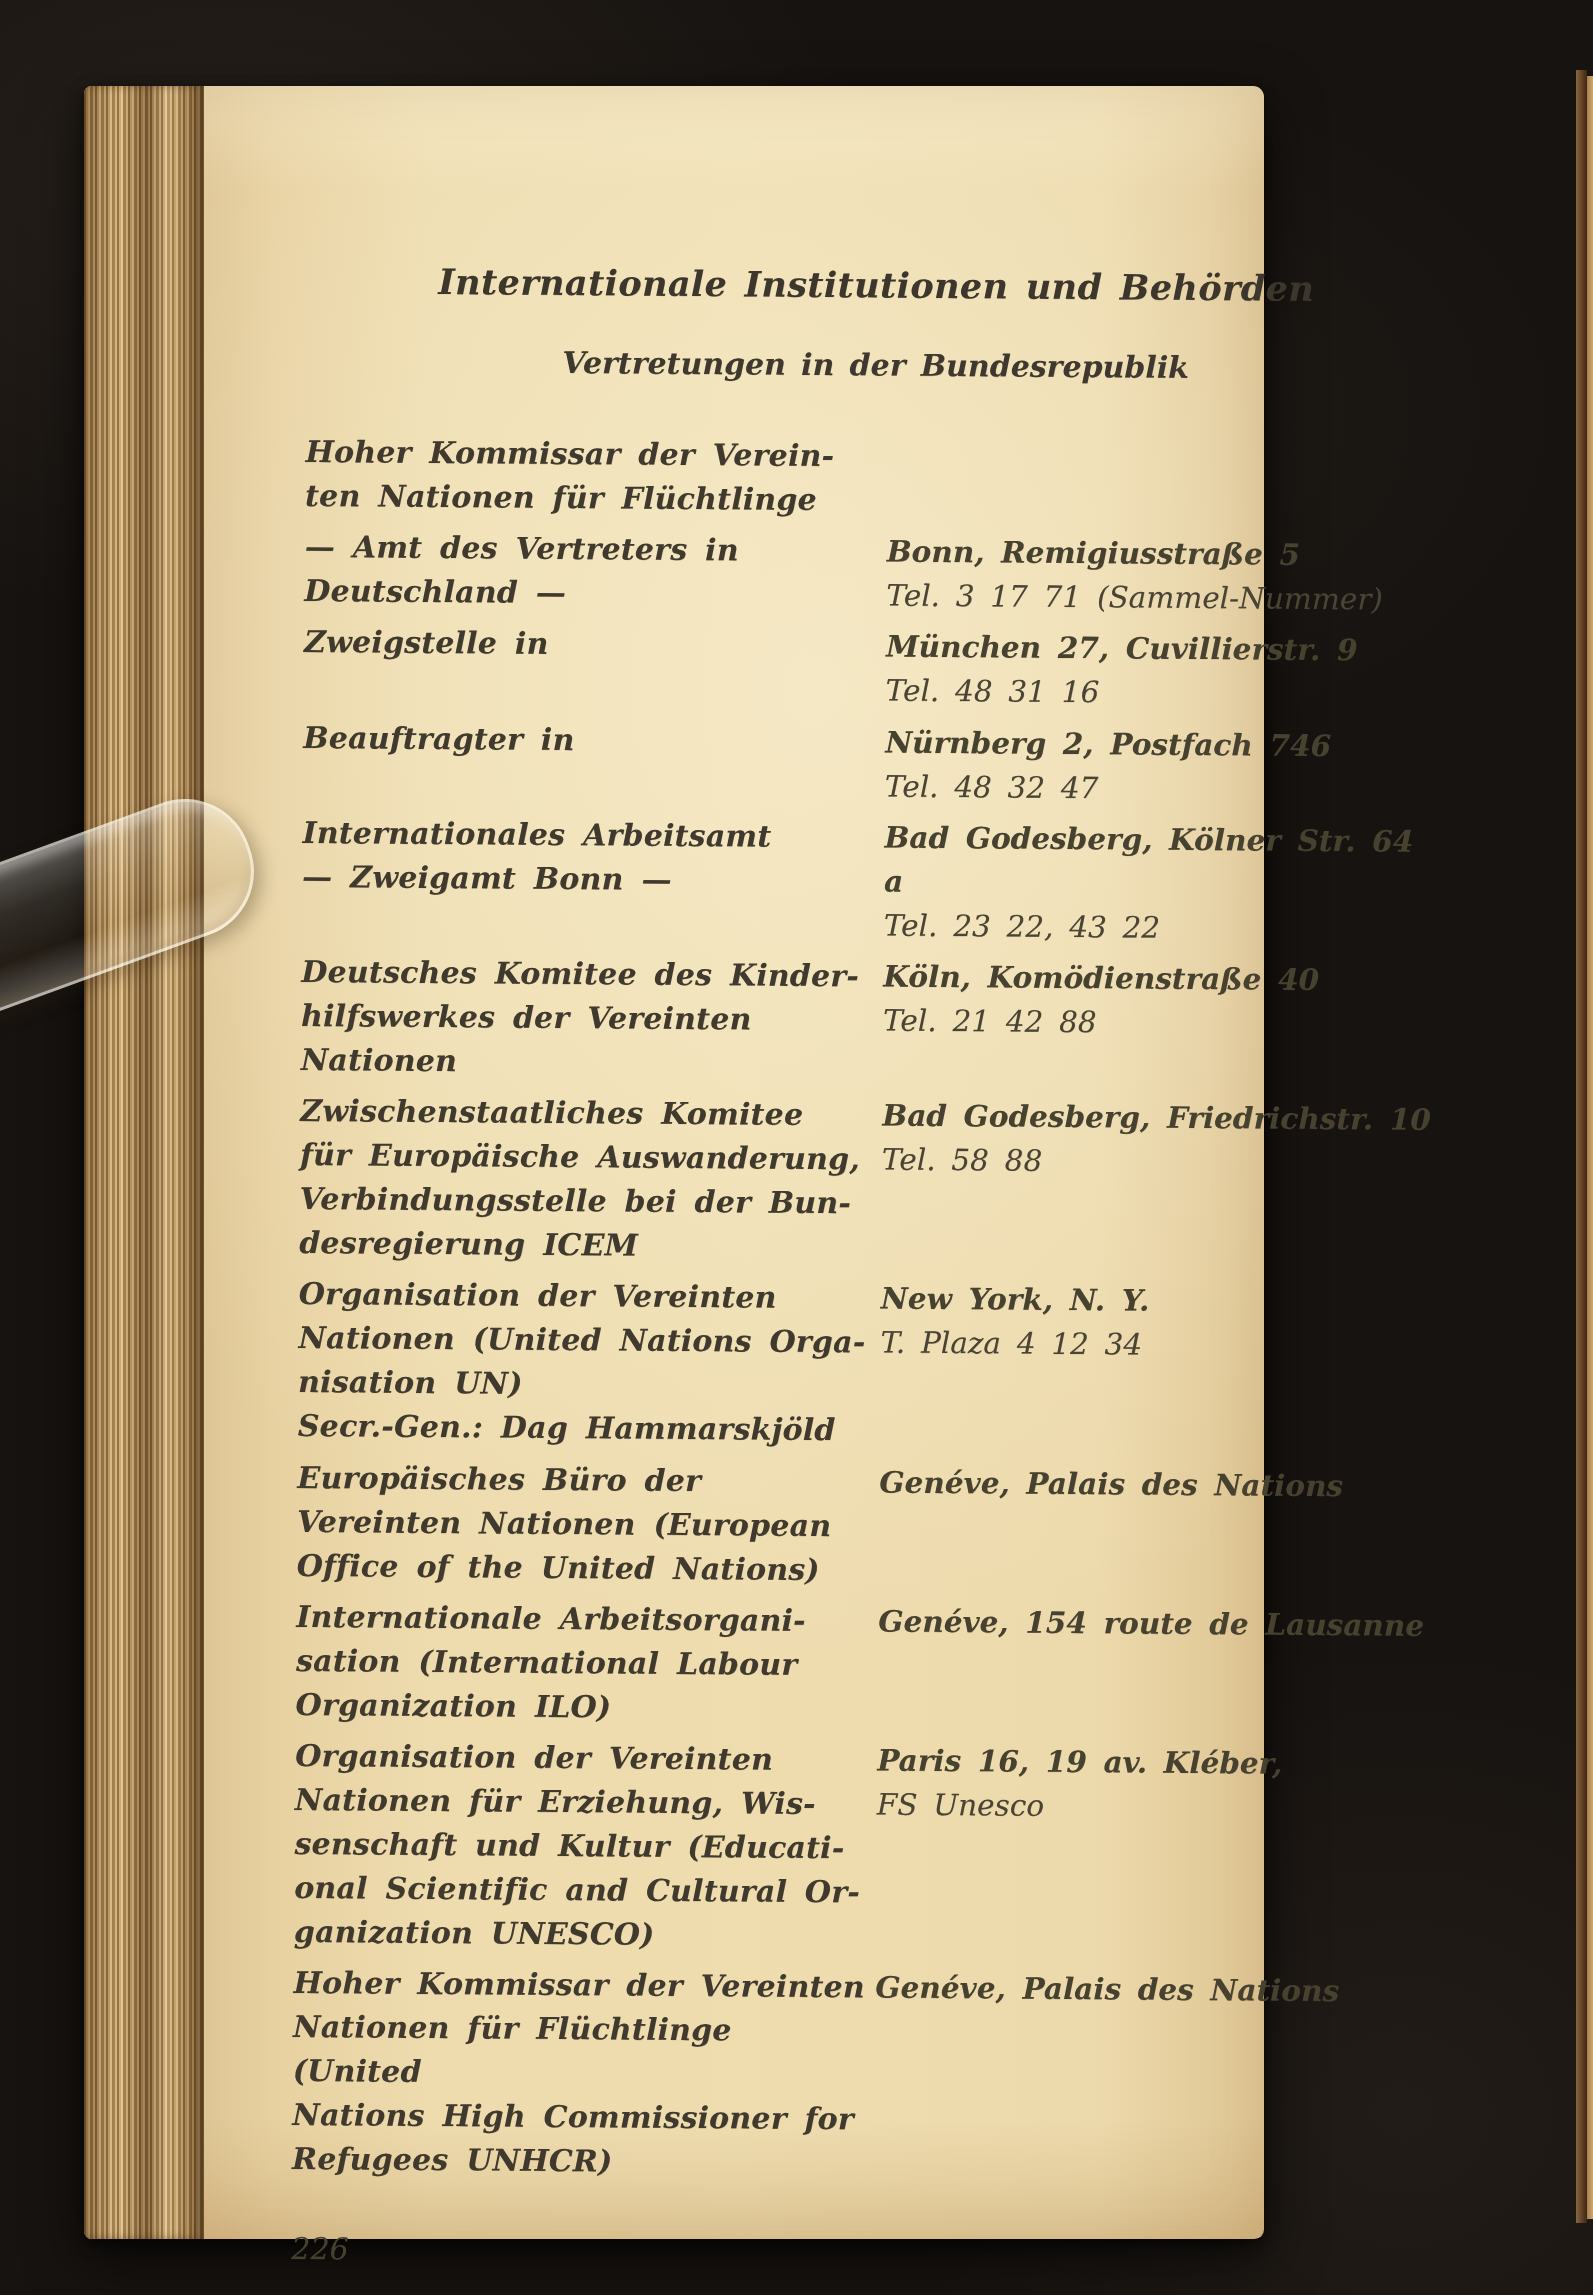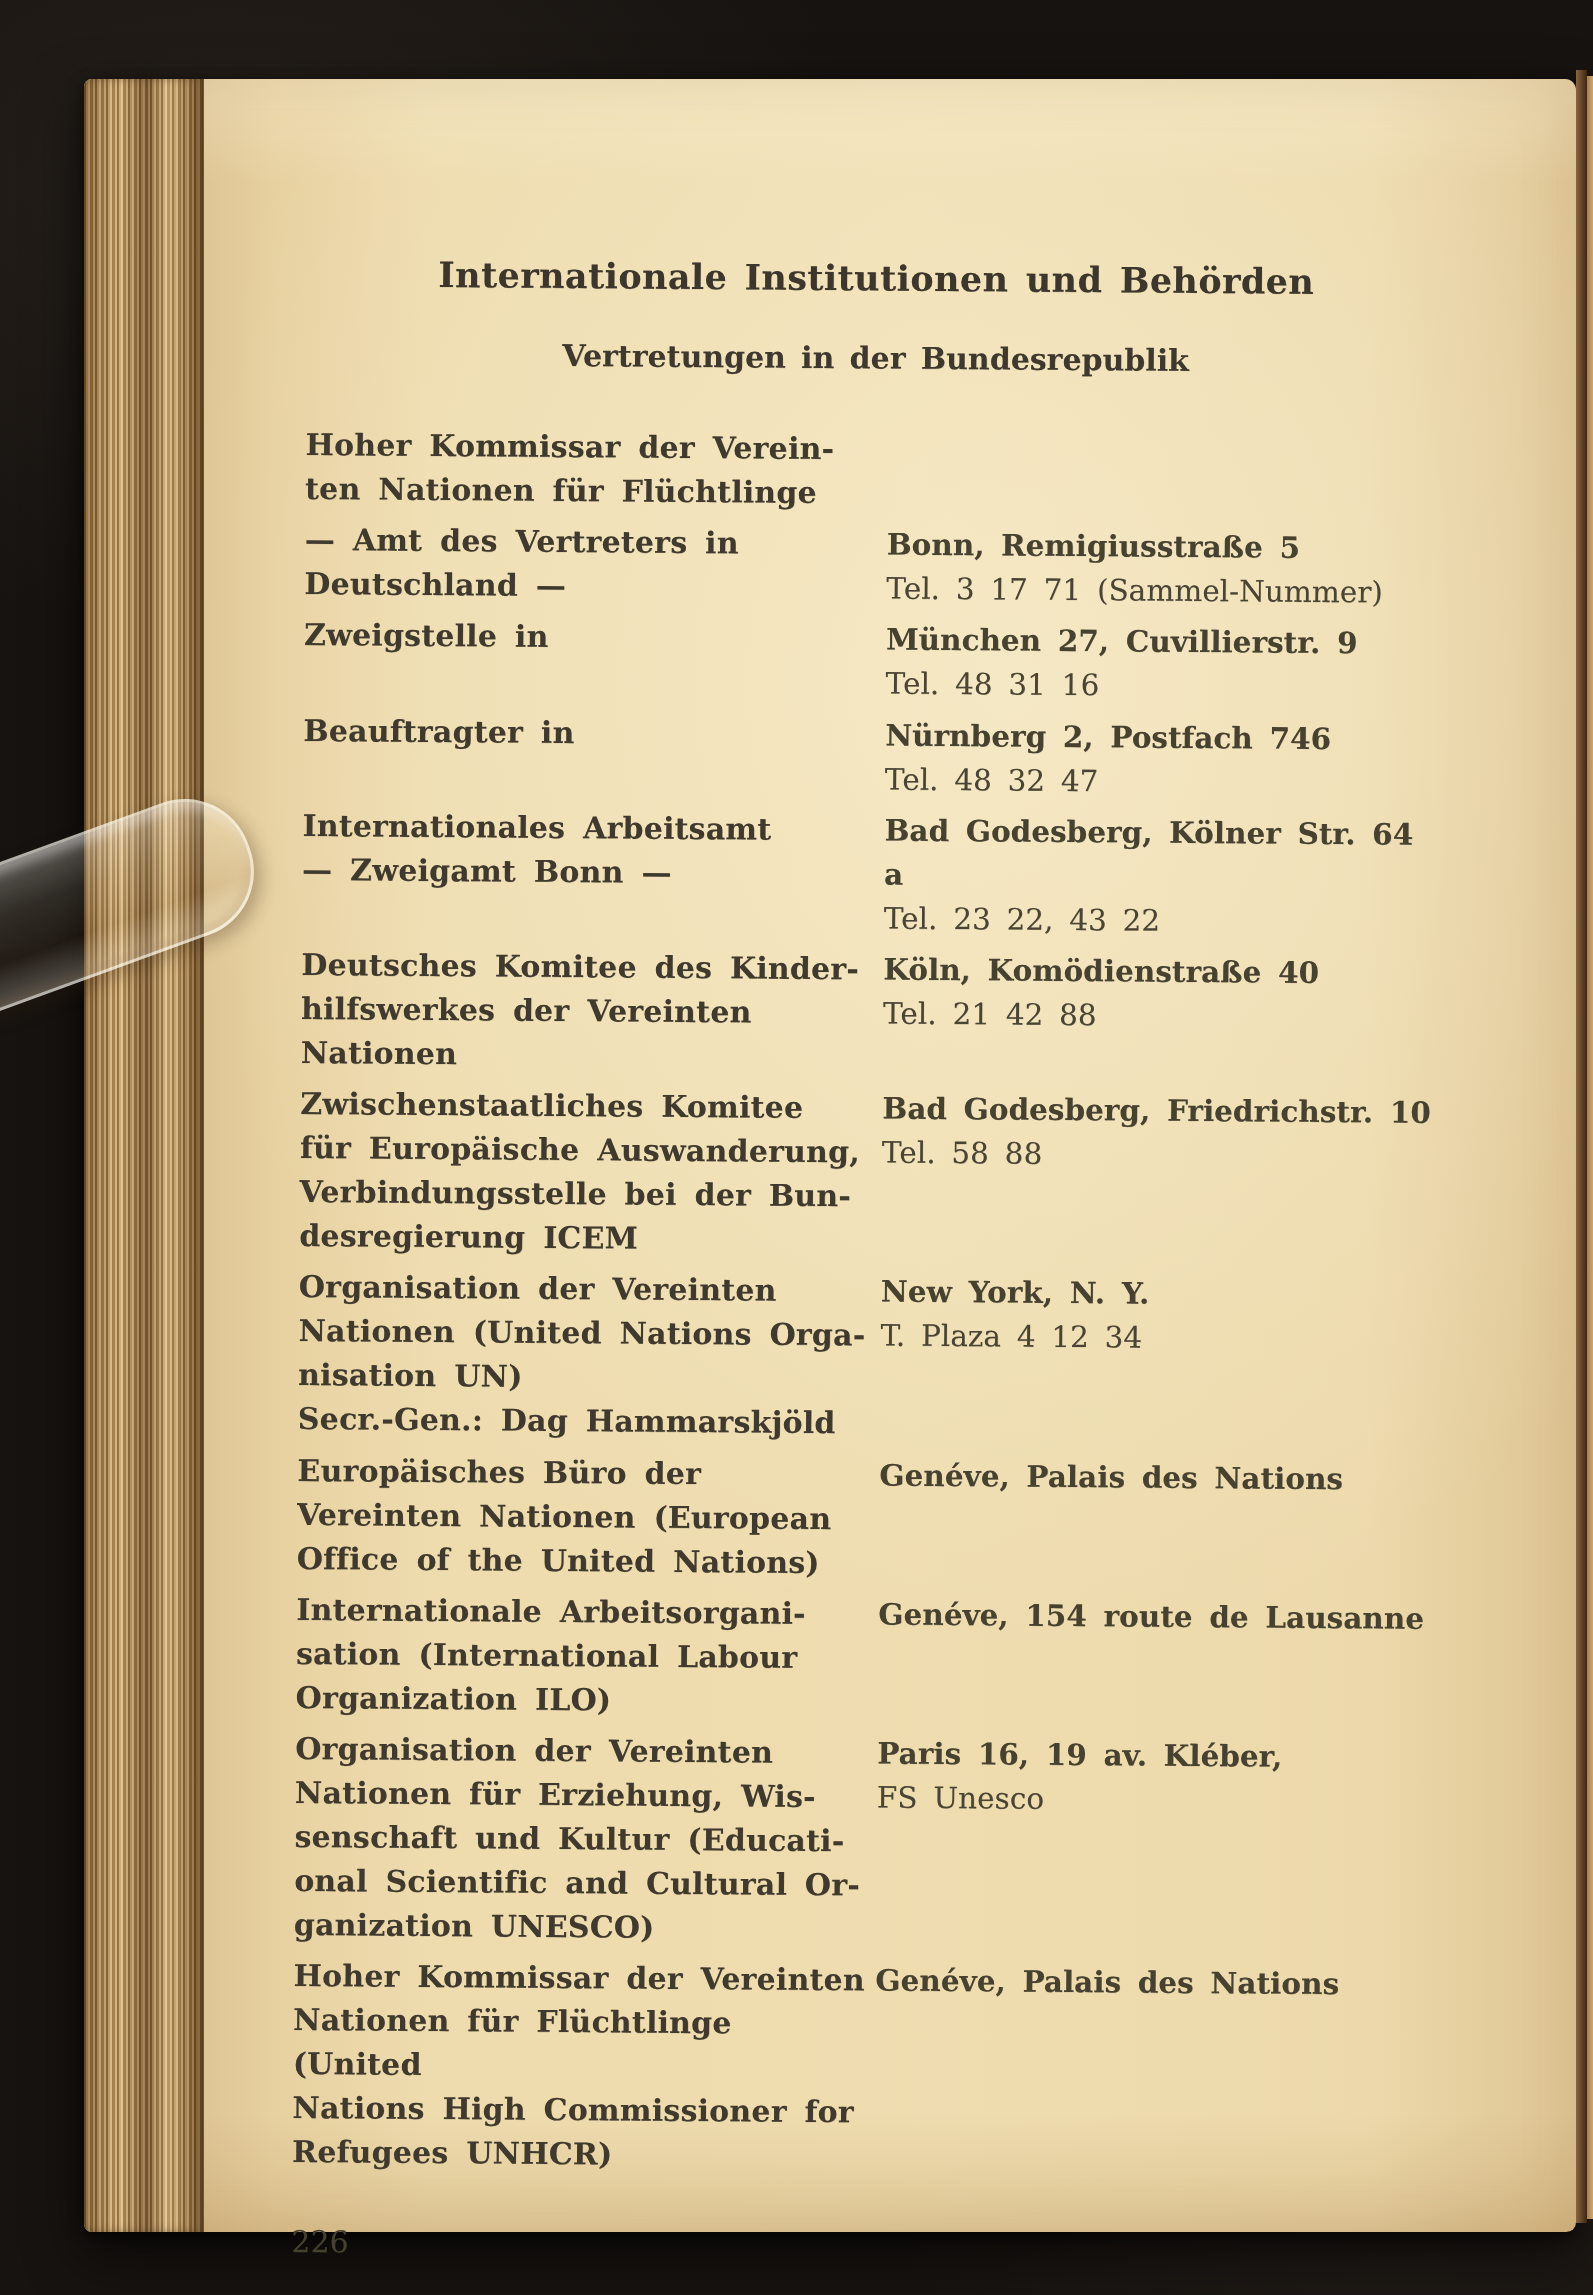--- a/index.html
+++ b/index.html
@@ -7,32 +7,33 @@
     position:relative;width:1594px;height:2295px;overflow:hidden;
     font-family:"DejaVu Serif","Liberation Serif",serif;
     background-color:#171310;
     background-image:
       radial-gradient(1036px 717px at 14% 8%, rgba(64,55,46,.35), rgba(64,55,46,0) 62%),
       radial-gradient(876px 797px at 88% 92%, rgba(58,49,40,.30), rgba(58,49,40,0) 60%),
       radial-gradient(717px 558px at 72% 18%, rgba(52,45,37,.25), rgba(52,45,37,0) 60%),
       radial-gradient(558px 478px at 28% 74%, rgba(44,37,30,.30), rgba(44,37,30,0) 60%);
   }
   .page{
-    position:absolute;left:84px;top:79px;width:1492px;height:2153px;
+    position:absolute;left:84px;top:86px;width:1180px;height:2153px;
     border-radius:8px 11px 9.6px 8px;
     background-color:#eedcaf;
     background-image:
       radial-gradient(1195px 1355px at 62% 28%, rgba(255,250,228,.40), rgba(255,250,228,0) 72%),
       linear-gradient(180deg, rgba(255,246,220,.30), rgba(255,246,220,0) 104px),
       linear-gradient(0deg, rgba(168,124,64,.22), rgba(168,124,64,0) 120px),
       linear-gradient(90deg, rgba(158,110,54,.38) 0px, rgba(205,165,105,.20) 191px,
                       rgba(235,210,160,.06) 343px, rgba(244,228,185,.08) 56%,
                       rgba(228,200,150,.14) 86%, rgba(192,152,94,.32) 99%);
     box-shadow: 0 21px 56px rgba(0,0,0,.65), 0 4.8px 14.3px rgba(0,0,0,.5),
                 inset 0 0 56px rgba(150,110,60,.18);
+    font-style: italic;
   }
   .edge-stack{
     position:absolute;left:0;top:0;bottom:0;width:120px;
     border-radius:8px 0 0 8px;
     background-image:
       linear-gradient(90deg, rgba(88,58,26,.50), rgba(232,202,152,.25) 30%,
                       rgba(78,50,22,.50) 52%, rgba(242,218,168,.35) 70%,
                       rgba(108,74,36,.45) 88%, rgba(58,38,16,.50) 100%),
       repeating-linear-gradient(90deg, #7c5930 0px 2.4px, #c9a468 2.4px 4px,
                       #e7cc97 4px 6.4px, #9a7340 6.4px 8.8px, #d9b87f 8.8px 11px);

